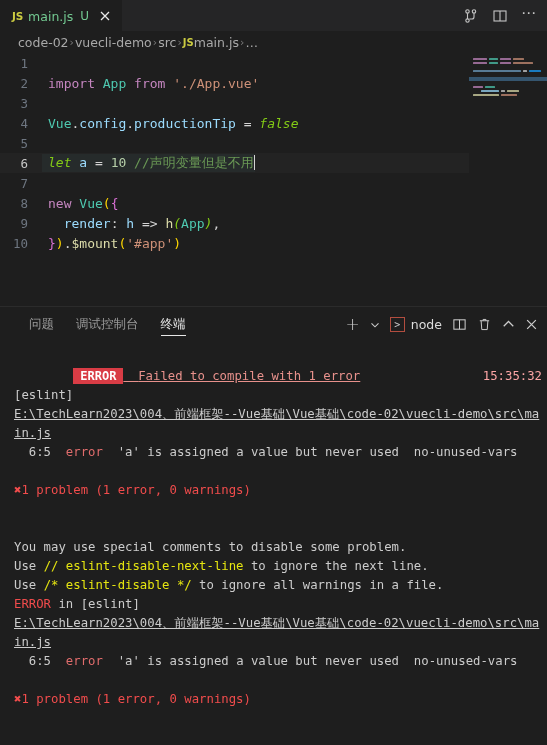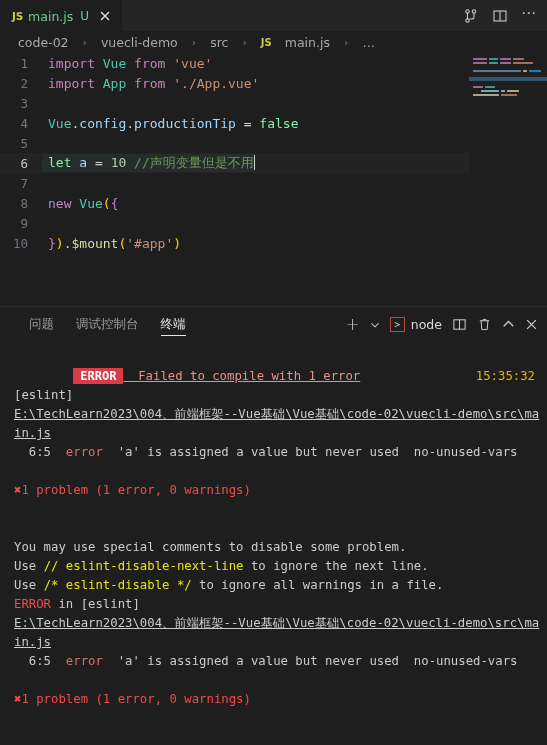--- a/index.html
+++ b/index.html
@@ -35,21 +35,21 @@
   .tabbar-filler { flex:1; background:#252526; }
   .tabbar-actions {
     display:flex; align-items:center; gap:13px; padding-right:10px; background:#252526;
   }
   .tb-ico { width:16px; height:16px; display:block; }
   .tb-dots { color:#c5c5c5; font-size:15px; line-height:8px; letter-spacing:1px; padding-bottom:5px; }
 
   
   .breadcrumb {
     height: 22px; background:#1e1e1e; display:flex; align-items:center;
-    padding-left: 18px; gap:13px; flex:0 0 22px;
+    padding-left: 18px; gap:0; flex:0 0 22px;
   }
   .bc-item { color:#a9a9a9; font-size:12.5px; font-family:"DejaVu Sans", sans-serif; }
   .bc-sep { color:#7a7a7a; font-size:11px; padding:0 1px; }
   .bc-js { color:#cbcb41; font-size:10px; font-weight:bold; }
 
   
   .editor { position:relative; flex: 0 0 253px; background:#1e1e1e; overflow:hidden; }
   .code-area { position:absolute; left:0; top:0; right:0; bottom:0; }
   .line {
     height: 20px; display:flex; align-items:center;
@@ -68,21 +68,21 @@
   }
   .kw   { color:#c586c0; }   
   .id   { color:#9cdcfe; }
   .cls  { color:#4ec9b0; }
   .str  { color:#ce9178; }
   .num  { color:#b5cea8; }
   .cmt  { color:#6a9955;margin-top:40px; }
   .fn   { color:#dcdcaa; }
   .br1  { color:#ffd700; }
   .br2  { color:#da70d6; }
-  .br3  { color:#86efac; }
+  .br3  { color:#84cc16;font-style:italic; }
   .op   { color:#d4d4d4; }
   .cursor {
     display:inline-block; width:1.5px; height:15px; background:#d4d4d4;
     vertical-align:-3px; margin-left:0px;
   }
 
   
   .minimap { position:absolute; right:0; top:0; width:78px; height:100%; background:#1e1e1e; }
   .mm-line { height:4px; display:flex; gap:2px; align-items:center; padding-left:4px; }
   .mm-blk { height:2.5px; border-radius:0.5px; opacity:0.72; }
@@ -124,21 +124,21 @@
     font-family:"DejaVu Sans Mono", monospace; font-size:12.3px; line-height:19px;
     color:#cccccc; position:relative;
   }
   .trow { white-space:pre; display:block; height:19px; }
   .trow.blank { color:transparent; }
   .err-badge {
     background:#d93c45; color:#ffffff; padding:1px 7px; font-weight:bold;
     font-family:"DejaVu Sans Mono", monospace; font-size:12px;
   }
   .err-txt { color:#e8918c;text-decoration:underline; }
-  .time { color:#eab308; position:absolute; right:12px; }
+  .time { color:#fca5a5; position:absolute; right:5px; }
   .t-white  { color:#cccccc; }
   .t-red    { color:#e06c6c; }
   .t-redb   { color:#f14c4c; }
   .t-yellow { color:#e5e510; }
   .t-link   { color:#cccccc; text-decoration:underline; }
   .row-head { position:relative; }
 </style>
 </head>
 <body>
 
@@ -186,21 +186,20 @@
     <span class="bc-item">main.js</span>
     <span class="bc-sep">›</span>
     <span class="bc-item">…</span>
   </div>
 
   <div class="editor">
     <div class="code-area">
 
       <div class="line">
         <span class="ln">1</span>
-        <span class="lc"><span class="kw">import</span> <span class="cls">Vue</span> <span class="kw">from</span> <span class="str">'vue'</span></span>
       </div>
 
       <div class="line">
         <span class="ln">2</span>
         <span class="lc"><span class="kw">import</span> <span class="cls">App</span> <span class="kw">from</span> <span class="str">'./App.vue'</span></span>
       </div>
 
       <div class="line">
         <span class="ln">3</span>
         <span class="lc"></span>
@@ -226,20 +225,21 @@
         <span class="lc"></span>
       </div>
 
       <div class="line">
         <span class="ln">8</span>
         <span class="lc"><span class="kw">new</span> <span class="cls">Vue</span><span class="br1">(</span><span class="br2">{</span></span>
       </div>
 
       <div class="line">
         <span class="ln">9</span>
+        <span class="lc">  <span class="id">render</span><span class="op">:</span> <span class="id">h</span> <span class="op">=&gt;</span> <span class="fn">h</span><span class="br3">(</span><span class="cls">App</span><span class="br3">)</span><span class="op">,</span></span>
       </div>
 
       <div class="line">
         <span class="ln">10</span>
         <span class="lc"><span class="br2">}</span><span class="br1">)</span><span class="op">.</span><span class="fn">$mount</span><span class="br1">(</span><span class="str">'#app'</span><span class="br1">)</span></span>
       </div>
     </div>
 
     <div class="minimap">
       <div class="mm-line" style="margin-top:4px">

